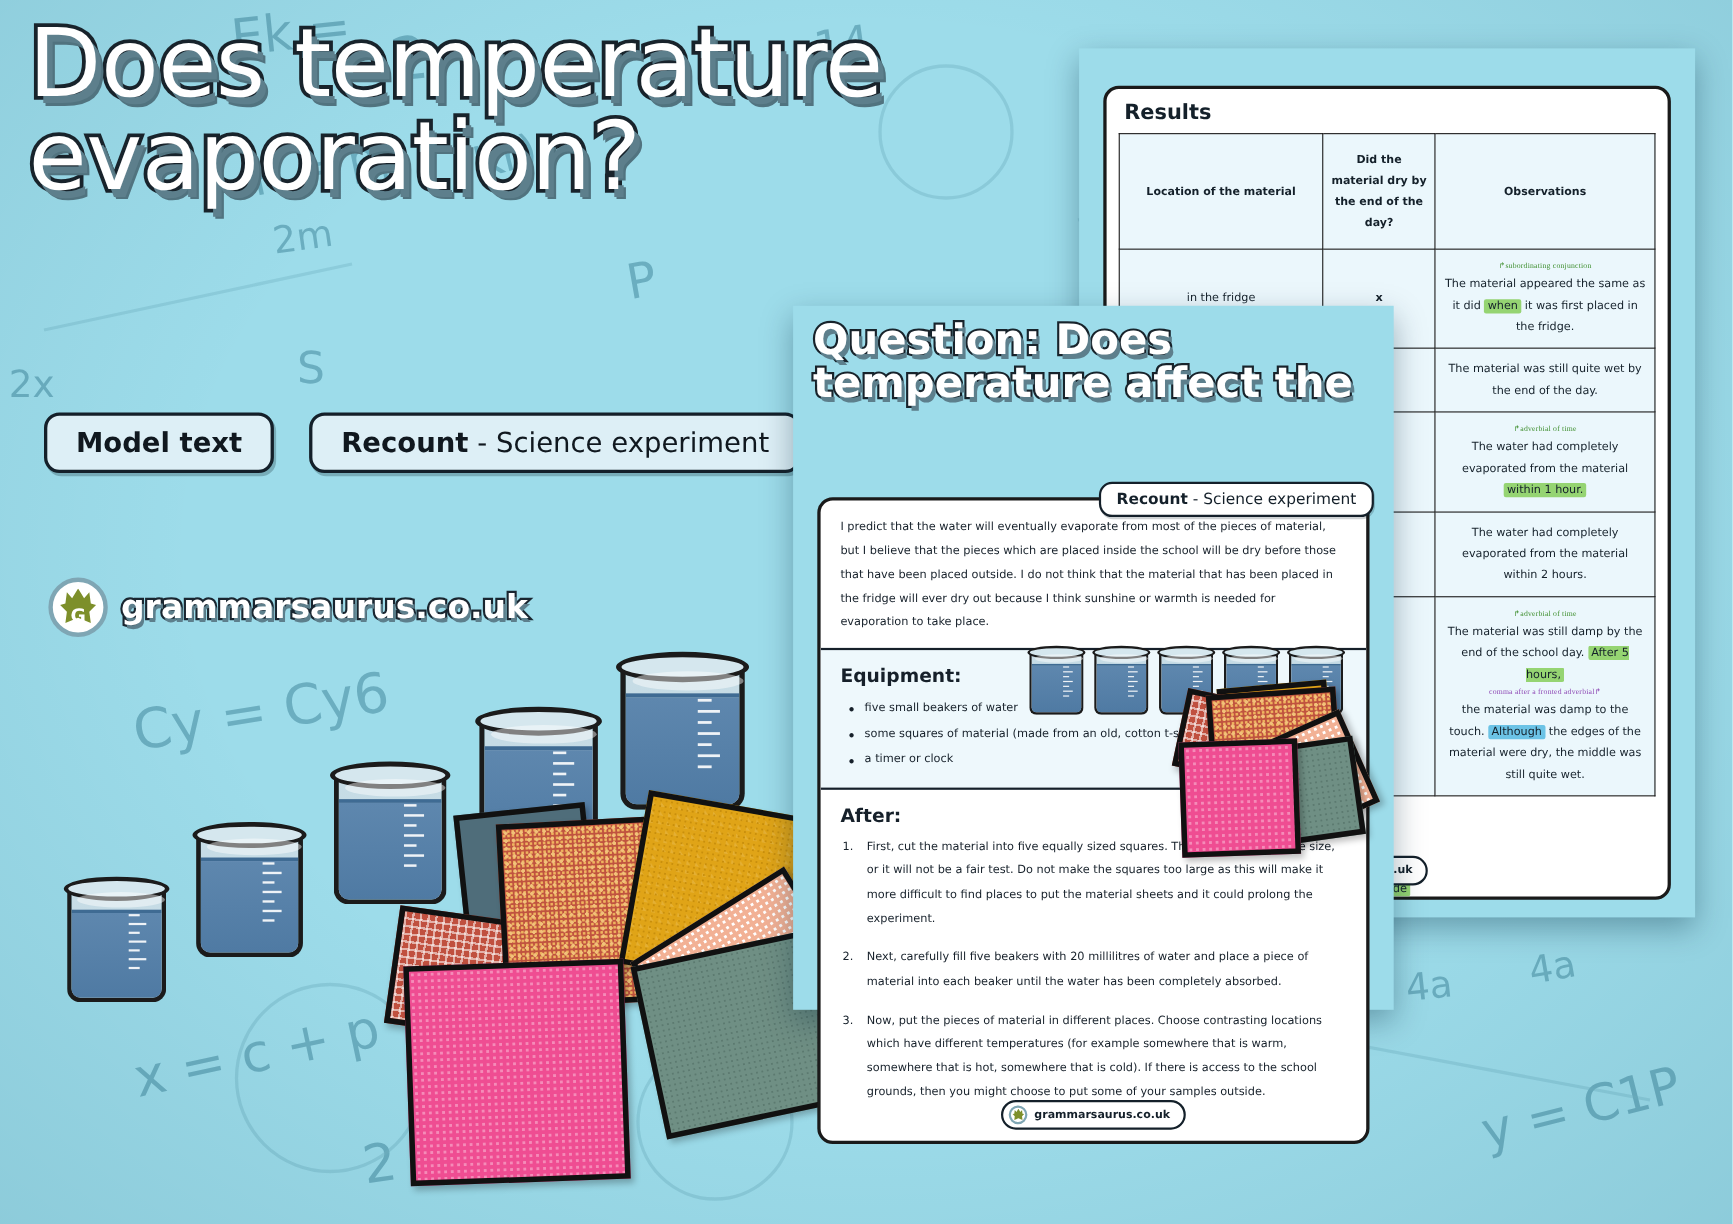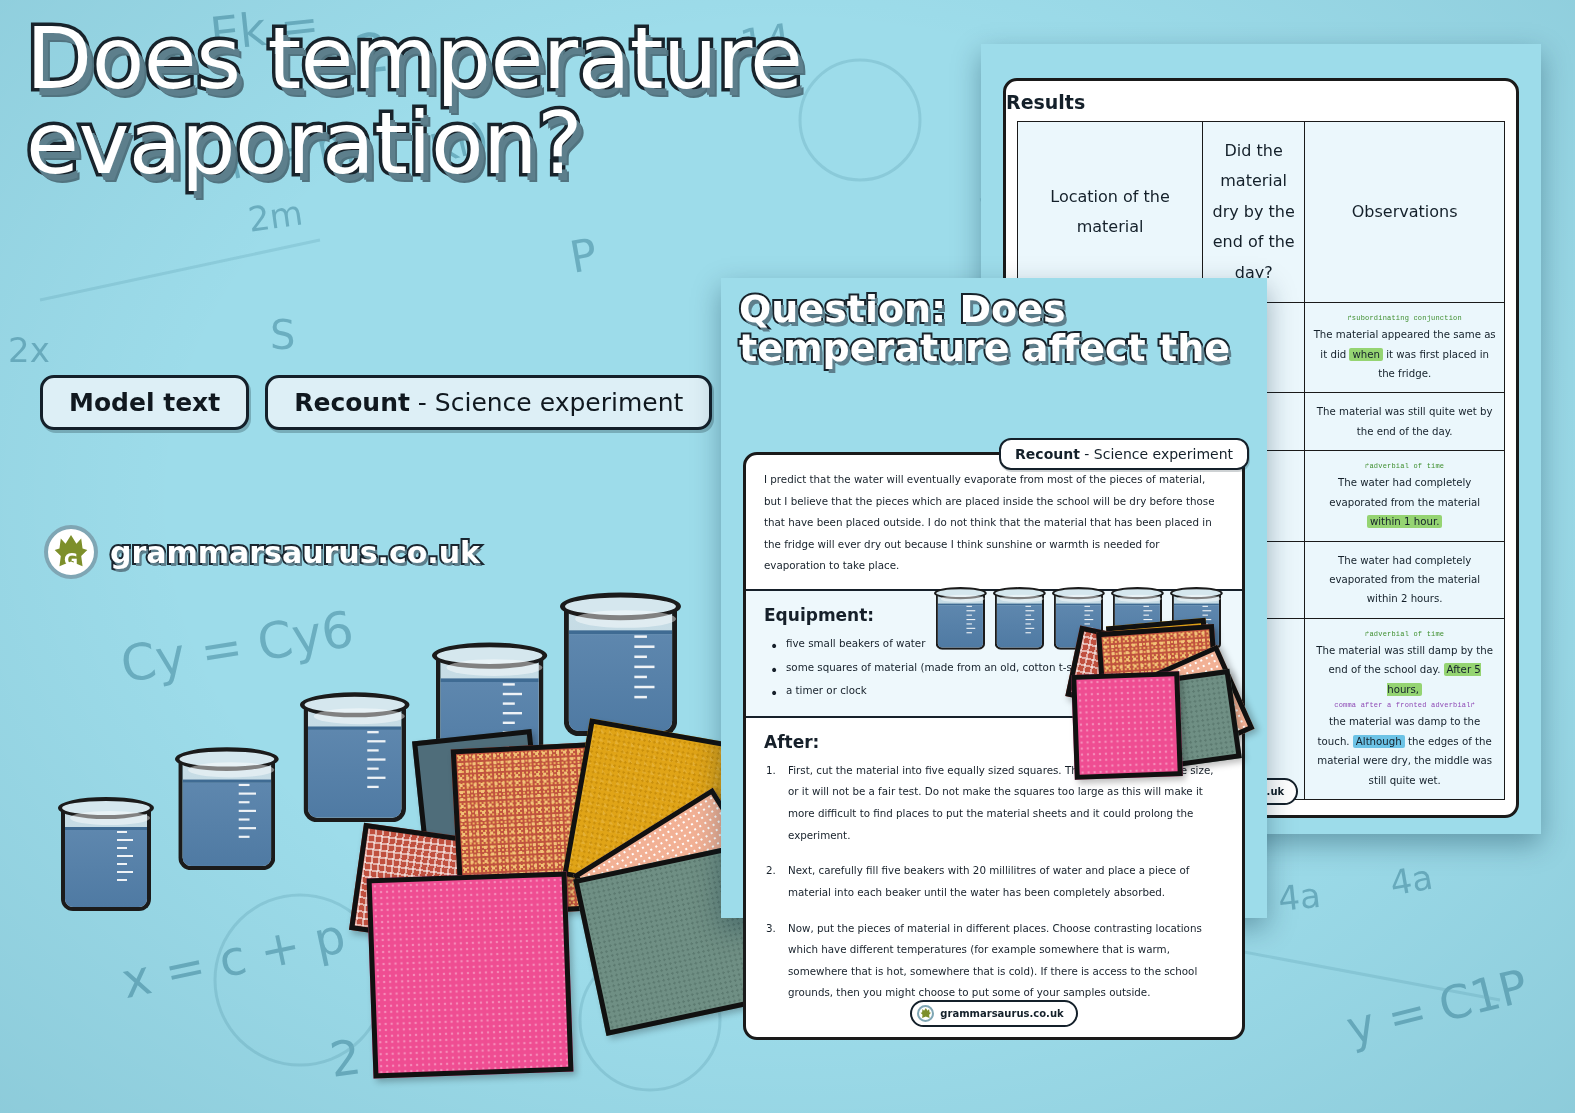--- a/index.html
+++ b/index.html
@@ -52,21 +52,21 @@
     text-shadow:
       5px 7px 0 #5d7f8c,
       7px 9px 0 #51737f;
   }
   .poster-title .ln { display:block; }
 
   
   .badge-row {
     position: absolute;
     left: 40px; top: 375px;
-    display: flex; gap: 16px; align-items: center;
+    display: flex; gap: 32px; align-items: center;
   }
   .pill {
     background: #ddeff6;
     border: 3px solid #14202a;
     border-radius: 14px;
     padding: 10px 26px;
     font-family: "DejaVu Sans", sans-serif;
     font-size: 25px;
     color: #10181f;
     white-space: nowrap;
@@ -172,48 +172,48 @@
     border-radius: 14px;
     overflow: hidden;
   }
 
   
   #sheet-back { left: 981px; top: 44px; width: 560px; height: 790px; }
   #sheet-back .sheet-inner { left: 22px; top: 34px; width: 516px; height: 740px; }
   .results-title {
     font-family: "DejaVu Sans", sans-serif;
     font-weight: 700; font-size: 19px; color: #14202a;
-    padding: 10px 0 8px 0;
+    padding: 10px 0 8px 16px;
   }
   table.results {
     border-collapse: collapse;
     width: calc(100% - 22px);
     margin: 0 11px;
     table-layout: fixed;
   }
   table.results th, table.results td {
     border: 1.6px solid #1a1a1a;
     background: #ebf7fc;
     font-family: "DejaVu Sans", sans-serif;
     font-size: 10.2px;
     color: #14202a;
     text-align: center;
     vertical-align: middle;
     padding: 10px 6px;
     line-height: 1.9;
   }
-  table.results th { font-weight: 400; font-size: 16px; padding: 14px 6px; }
+  table.results th { font-weight: 700; font-size: 10px; padding: 14px 6px; }
   table.results td.obs { padding: 9px 8px; }
   col.c1 { width: 38%; } col.c2 { width: 21%; } col.c3 { width: 41%; }
 
   .hl-green { background: #95d472; padding: 1px 3px; border-radius: 2px; }
   .hl-blue  { background: #6cc3e6; padding: 1px 3px; border-radius: 2px; }
   .ann {
     display: block;
-    font-family: Liberation Mono, monospace;
+    font-family: Liberation Serif, serif;
     font-size: 7px;
     color: #3f8f2f;
     letter-spacing: .2px;
   }
   .ann.purple { color: #8e49b5; }
 
   
   .concl {
     padding: 26px 16px 8px 16px;
     font-family: "DejaVu Sans", sans-serif;

